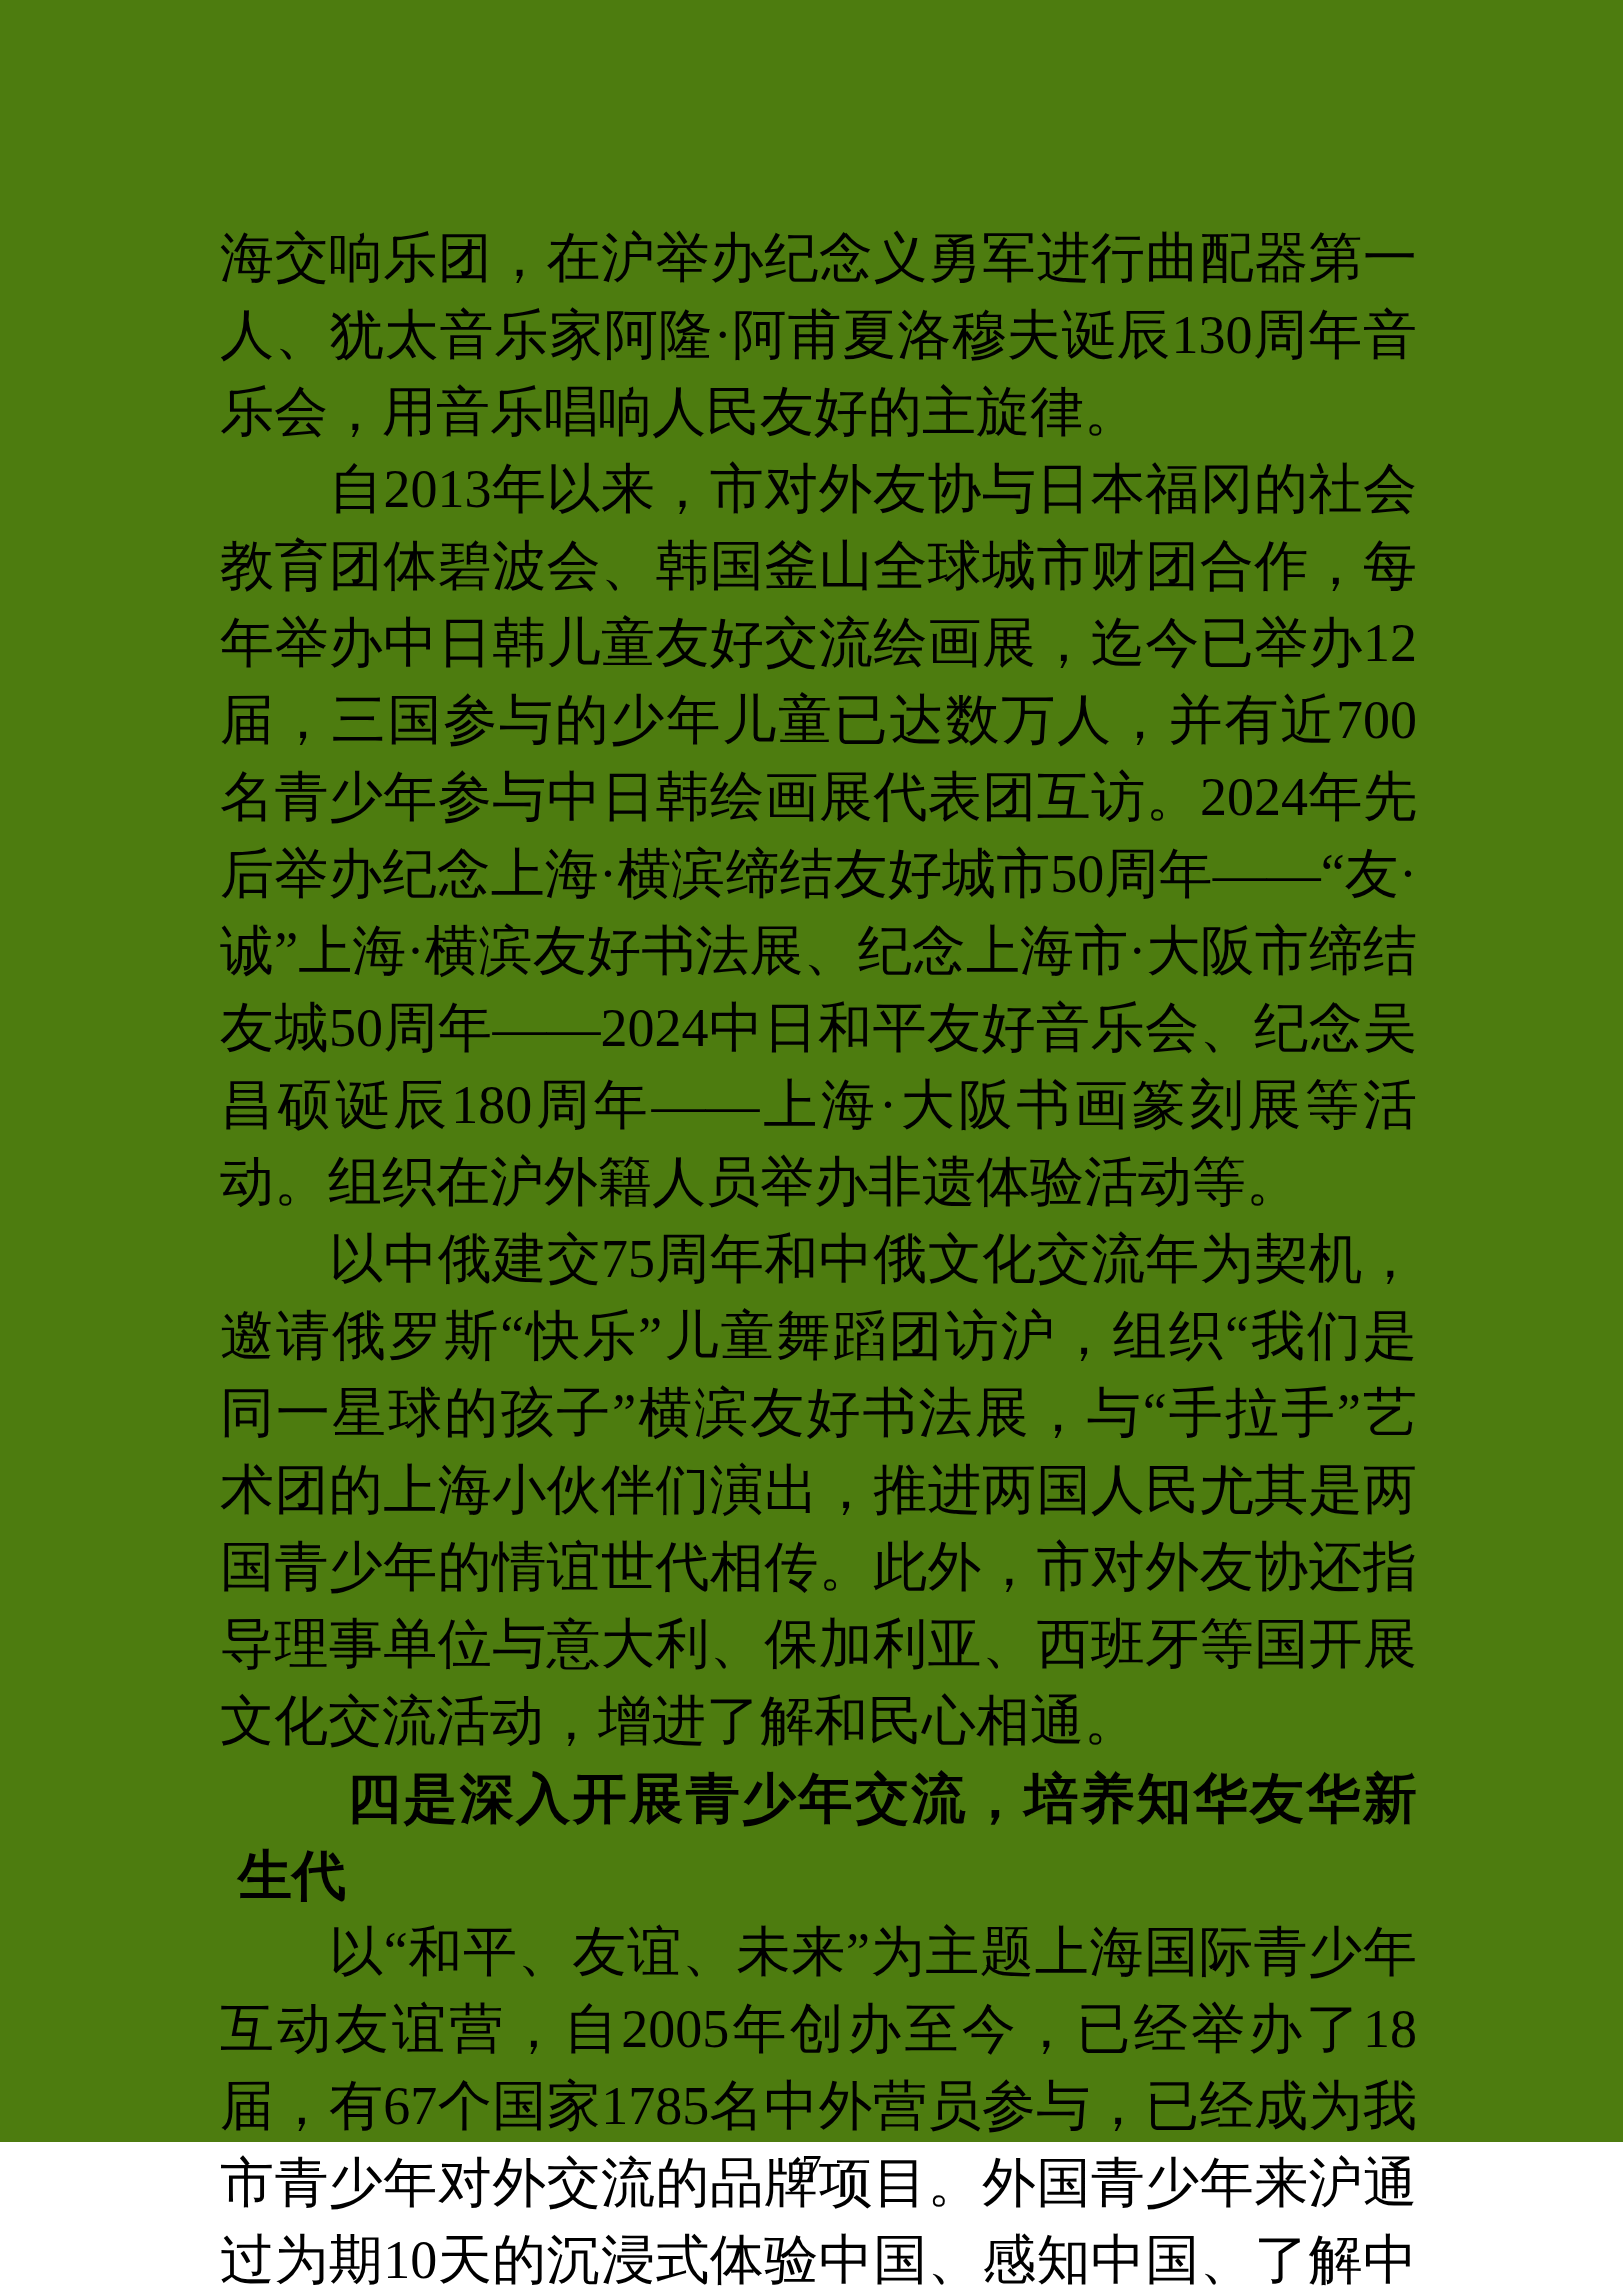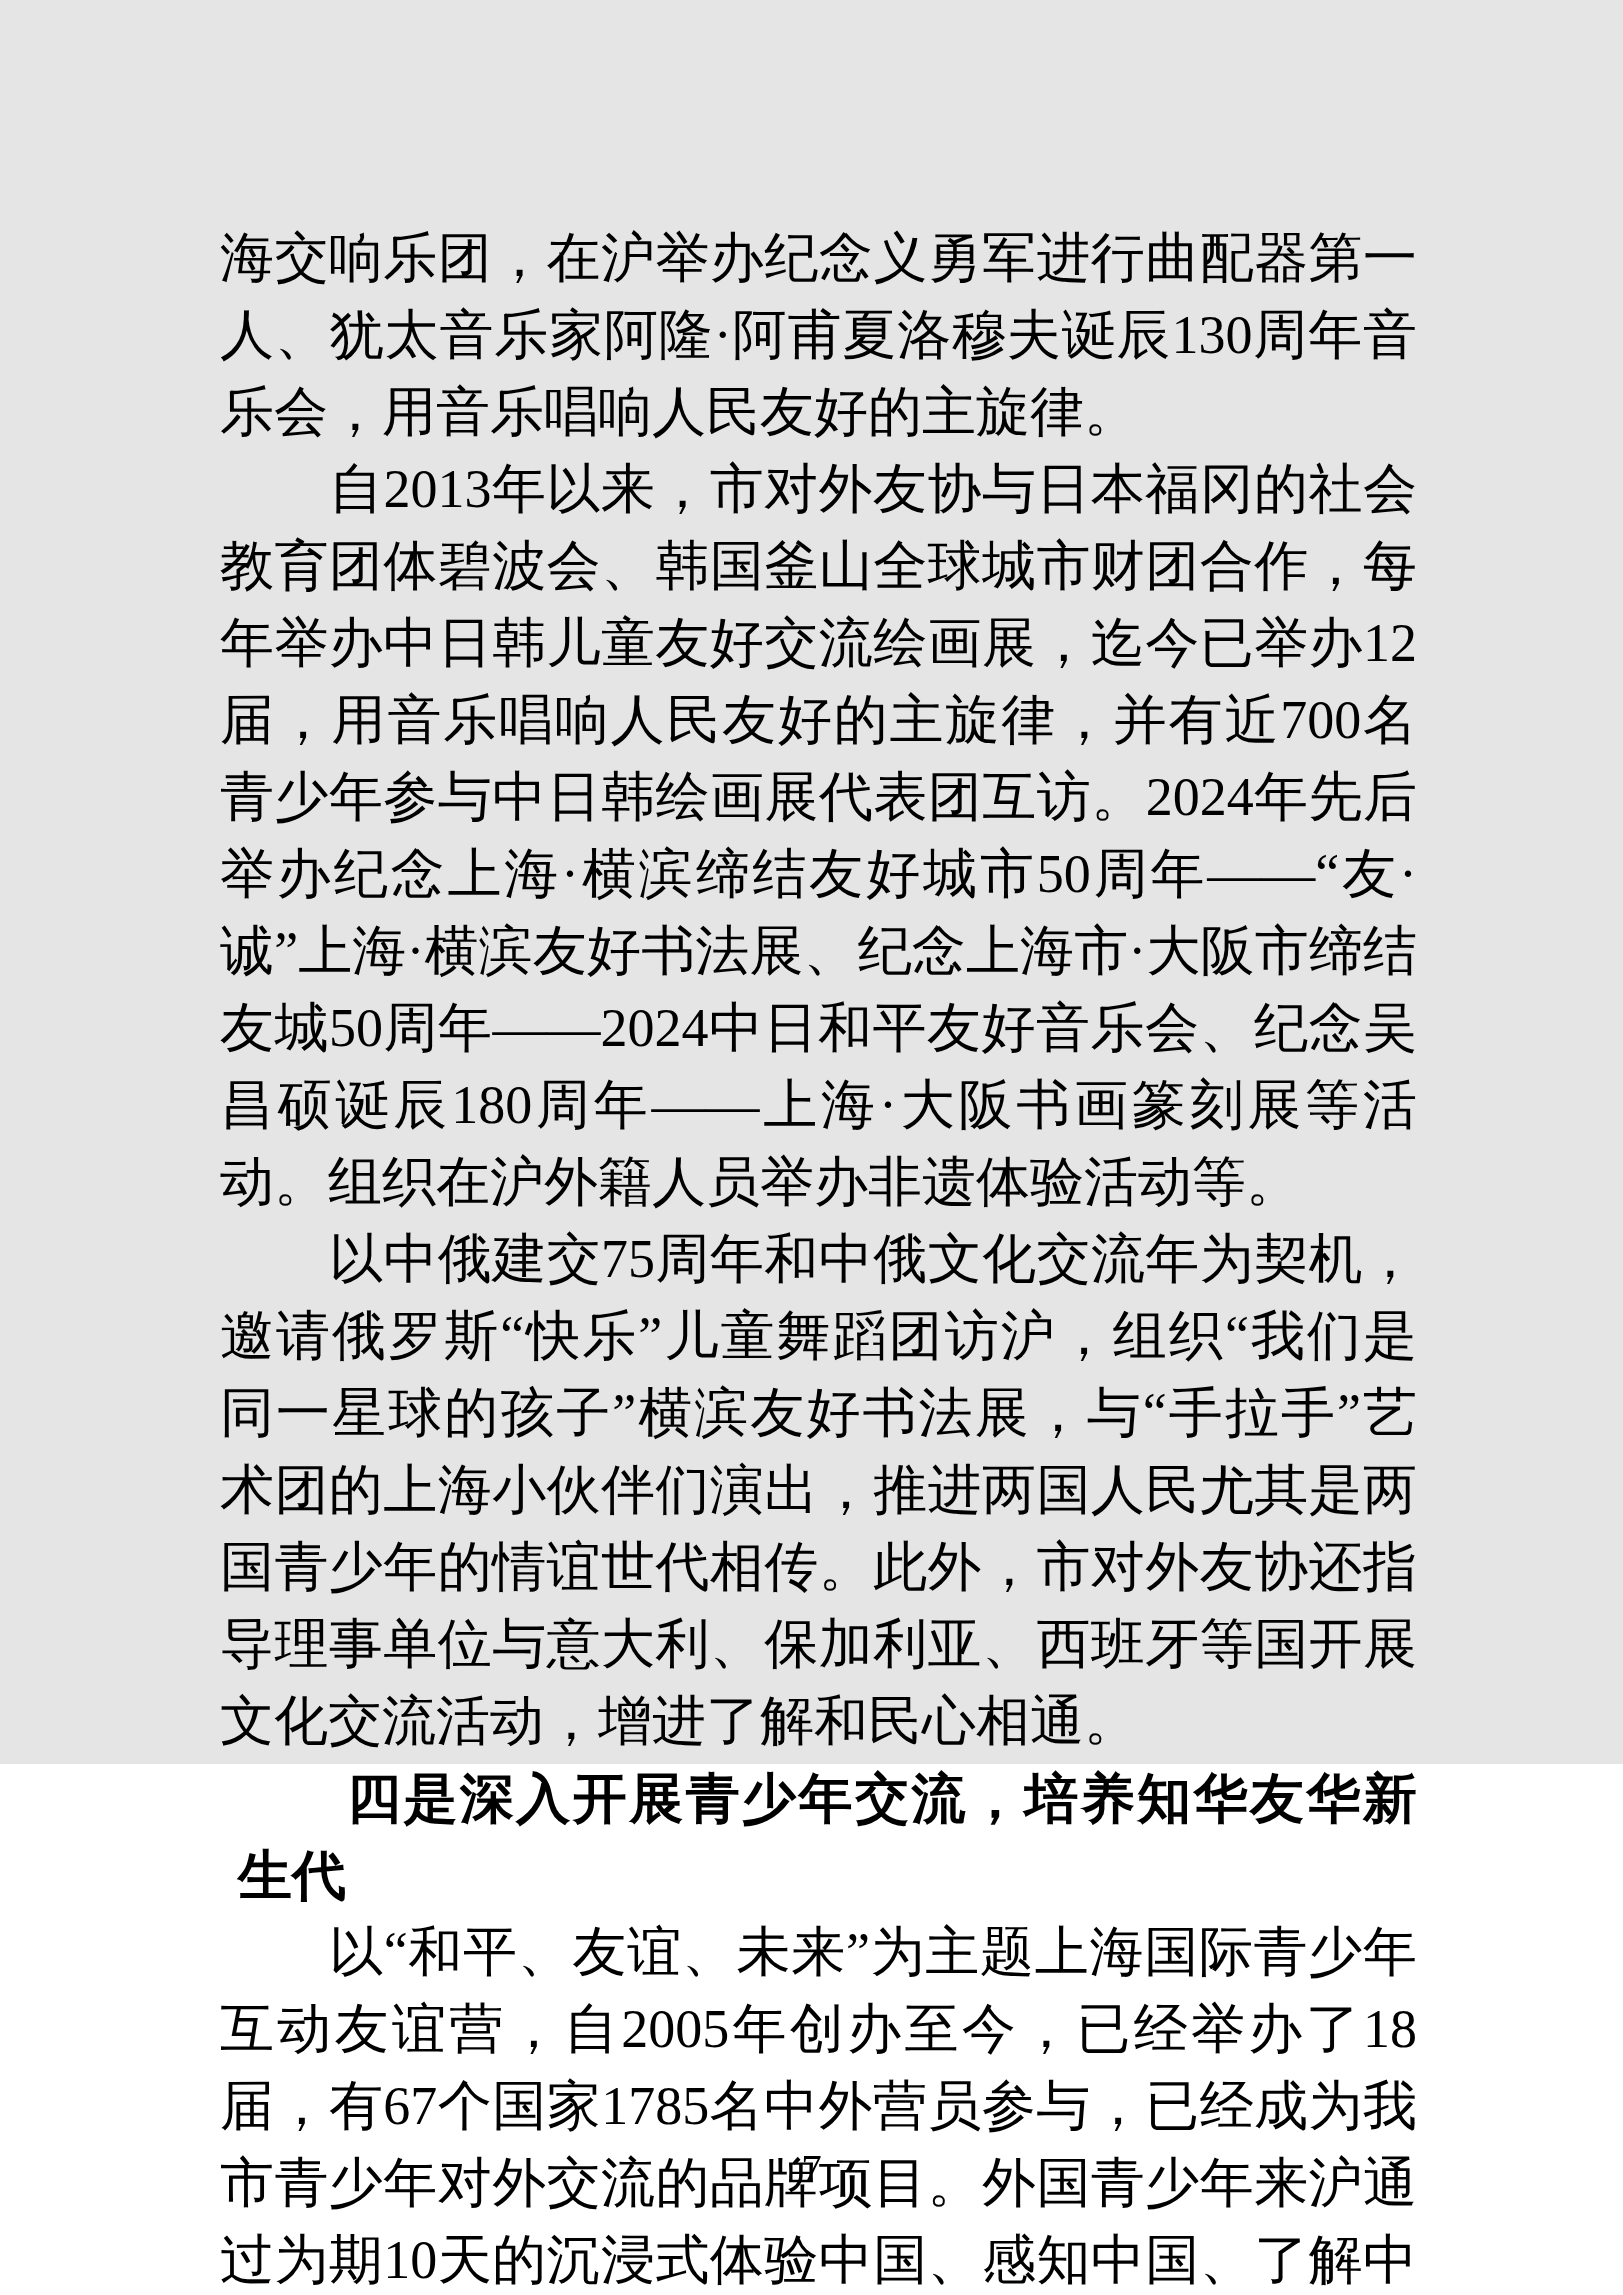--- a/index.html
+++ b/index.html
@@ -1,19 +1,19 @@
 <!DOCTYPE html>
 <html style="font-size:11px"><head>
 <meta charset="utf-8">
 <style>
   html, body { margin: 0; padding: 0; background: #ffffff; }
   body { width: 1623px; height: 2295px; position: relative; overflow: hidden; }
   .page {
-    position: absolute; left: 0; top: 0; width: 1623px; height: 1764px;
-    background: #e5e5e5; color: #000000;
+    position: absolute; left: 0; top: 0; width: 1623px; height: 2142px;
+    background: #4d7c0f; color: #000000;
     font-family: "Liberation Serif", "DejaVu Serif", serif;
   }
   .body-text {
     position: absolute; left: 220px; top: 220px; width: 1197px;
   }
   .para {
     margin: 0; font-size: 54px; line-height: 77px;
     text-align: justify; text-justify: inter-character;
     letter-spacing: 0px;
   }
@@ -23,20 +23,20 @@
     position: absolute; left: 0; width: 1623px; top: 2141px;
     text-align: center; font-size: 41px; line-height: 55px;
   }
 </style>
 </head>
 <body>
 
 <div class="page">
   <div class="body-text">
     <p class="para">海交响乐团，在沪举办纪念义勇军进行曲配器第一人、犹太音乐家阿隆·阿甫夏洛穆夫诞辰130周年音乐会，用音乐唱响人民友好的主旋律。</p>
-    <p class="para indent">自2013年以来，市对外友协与日本福冈的社会教育团体碧波会、韩国釜山全球城市财团合作，每年举办中日韩儿童友好交流绘画展，迄今已举办12届，用音乐唱响人民友好的主旋律，并有近700名青少年参与中日韩绘画展代表团互访。2024年先后举办纪念上海·横滨缔结友好城市50周年——“友·诚”上海·横滨友好书法展、纪念上海市·大阪市缔结友城50周年——2024中日和平友好音乐会、纪念吴昌硕诞辰180周年——上海·大阪书画篆刻展等活动。组织在沪外籍人员举办非遗体验活动等。</p>
+    <p class="para indent">自2013年以来，市对外友协与日本福冈的社会教育团体碧波会、韩国釜山全球城市财团合作，每年举办中日韩儿童友好交流绘画展，迄今已举办12届，三国参与的少年儿童已达数万人，并有近700名青少年参与中日韩绘画展代表团互访。2024年先后举办纪念上海·横滨缔结友好城市50周年——“友·诚”上海·横滨友好书法展、纪念上海市·大阪市缔结友城50周年——2024中日和平友好音乐会、纪念吴昌硕诞辰180周年——上海·大阪书画篆刻展等活动。组织在沪外籍人员举办非遗体验活动等。</p>
     <p class="para indent">以中俄建交75周年和中俄文化交流年为契机，邀请俄罗斯“快乐”儿童舞蹈团访沪，组织“我们是同一星球的孩子”横滨友好书法展，与“手拉手”艺术团的上海小伙伴们演出，推进两国人民尤其是两国青少年的情谊世代相传。此外，市对外友协还指导理事单位与意大利、保加利亚、西班牙等国开展文化交流活动，增进了解和民心相通。</p>
     <p class="para indent heading">四是深入开展青少年交流，培养知华友华新生代</p>
     <p class="para indent">以“和平、友谊、未来”为主题上海国际青少年互动友谊营，自2005年创办至今，已经举办了18届，有67个国家1785名中外营员参与，已经成为我市青少年对外交流的品牌项目。外国青少年来沪通过为期10天的沉浸式体验中国、感知中国、了解中国。</p>
   </div>
   <div class="page-number">7</div>
 </div>
 
 
 </body></html>

